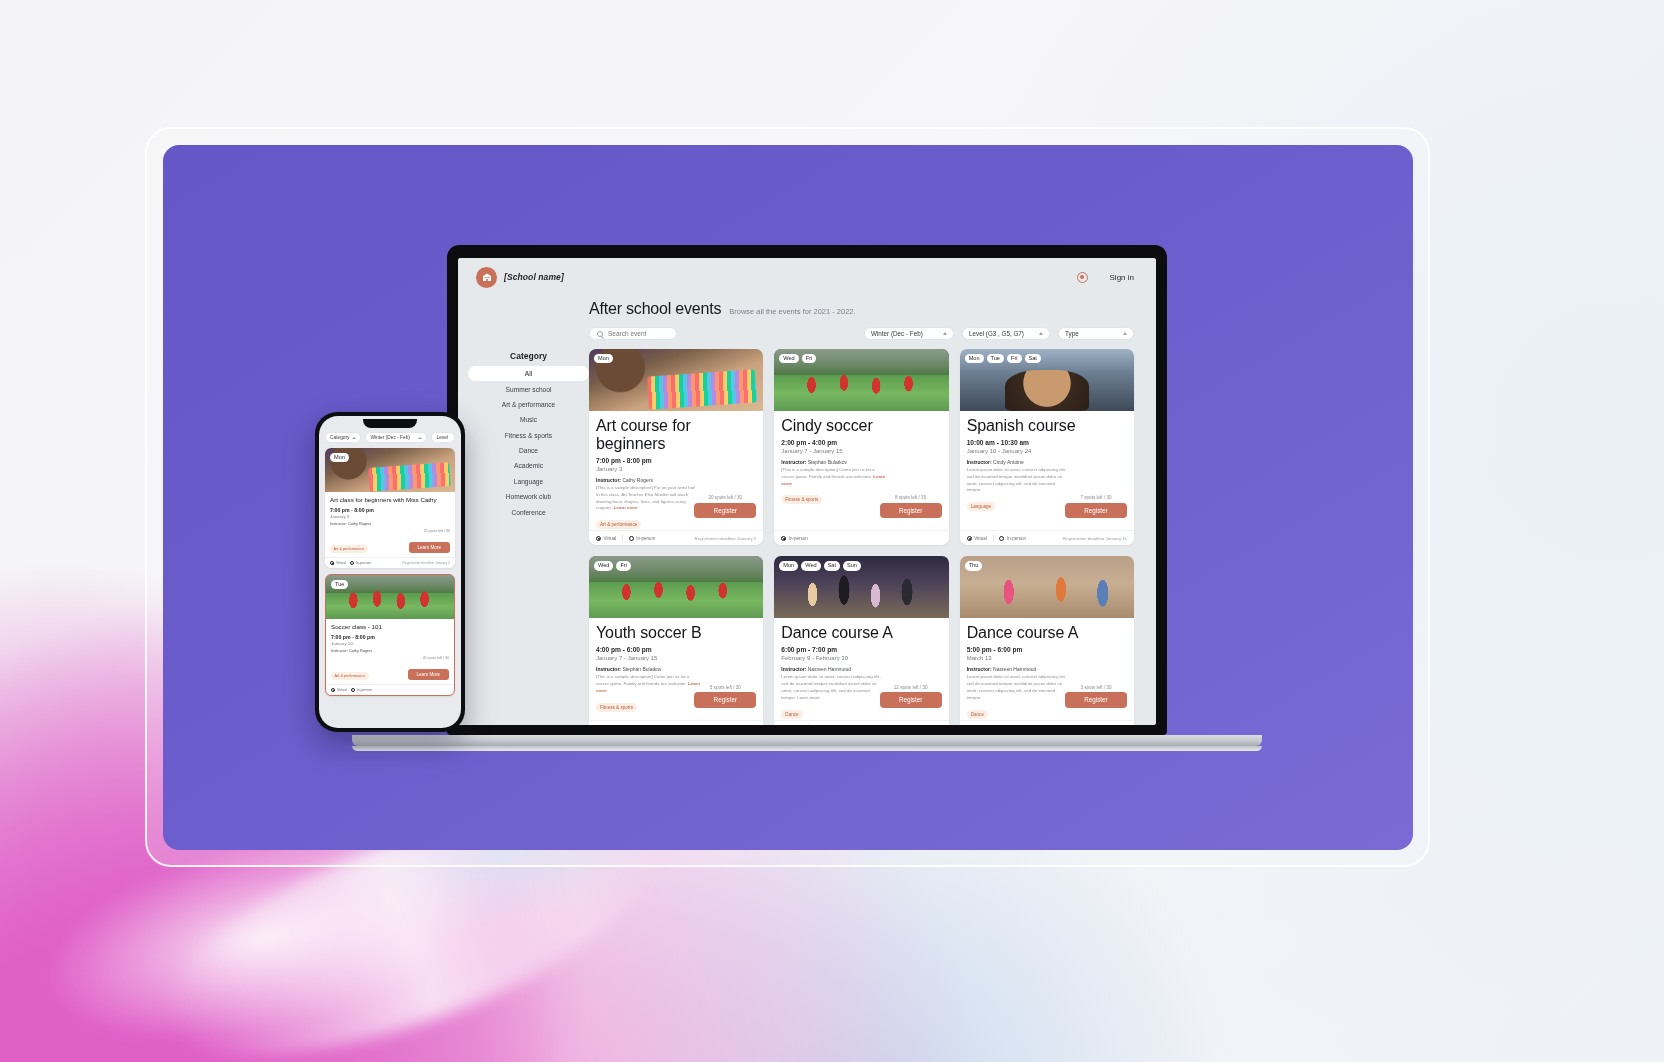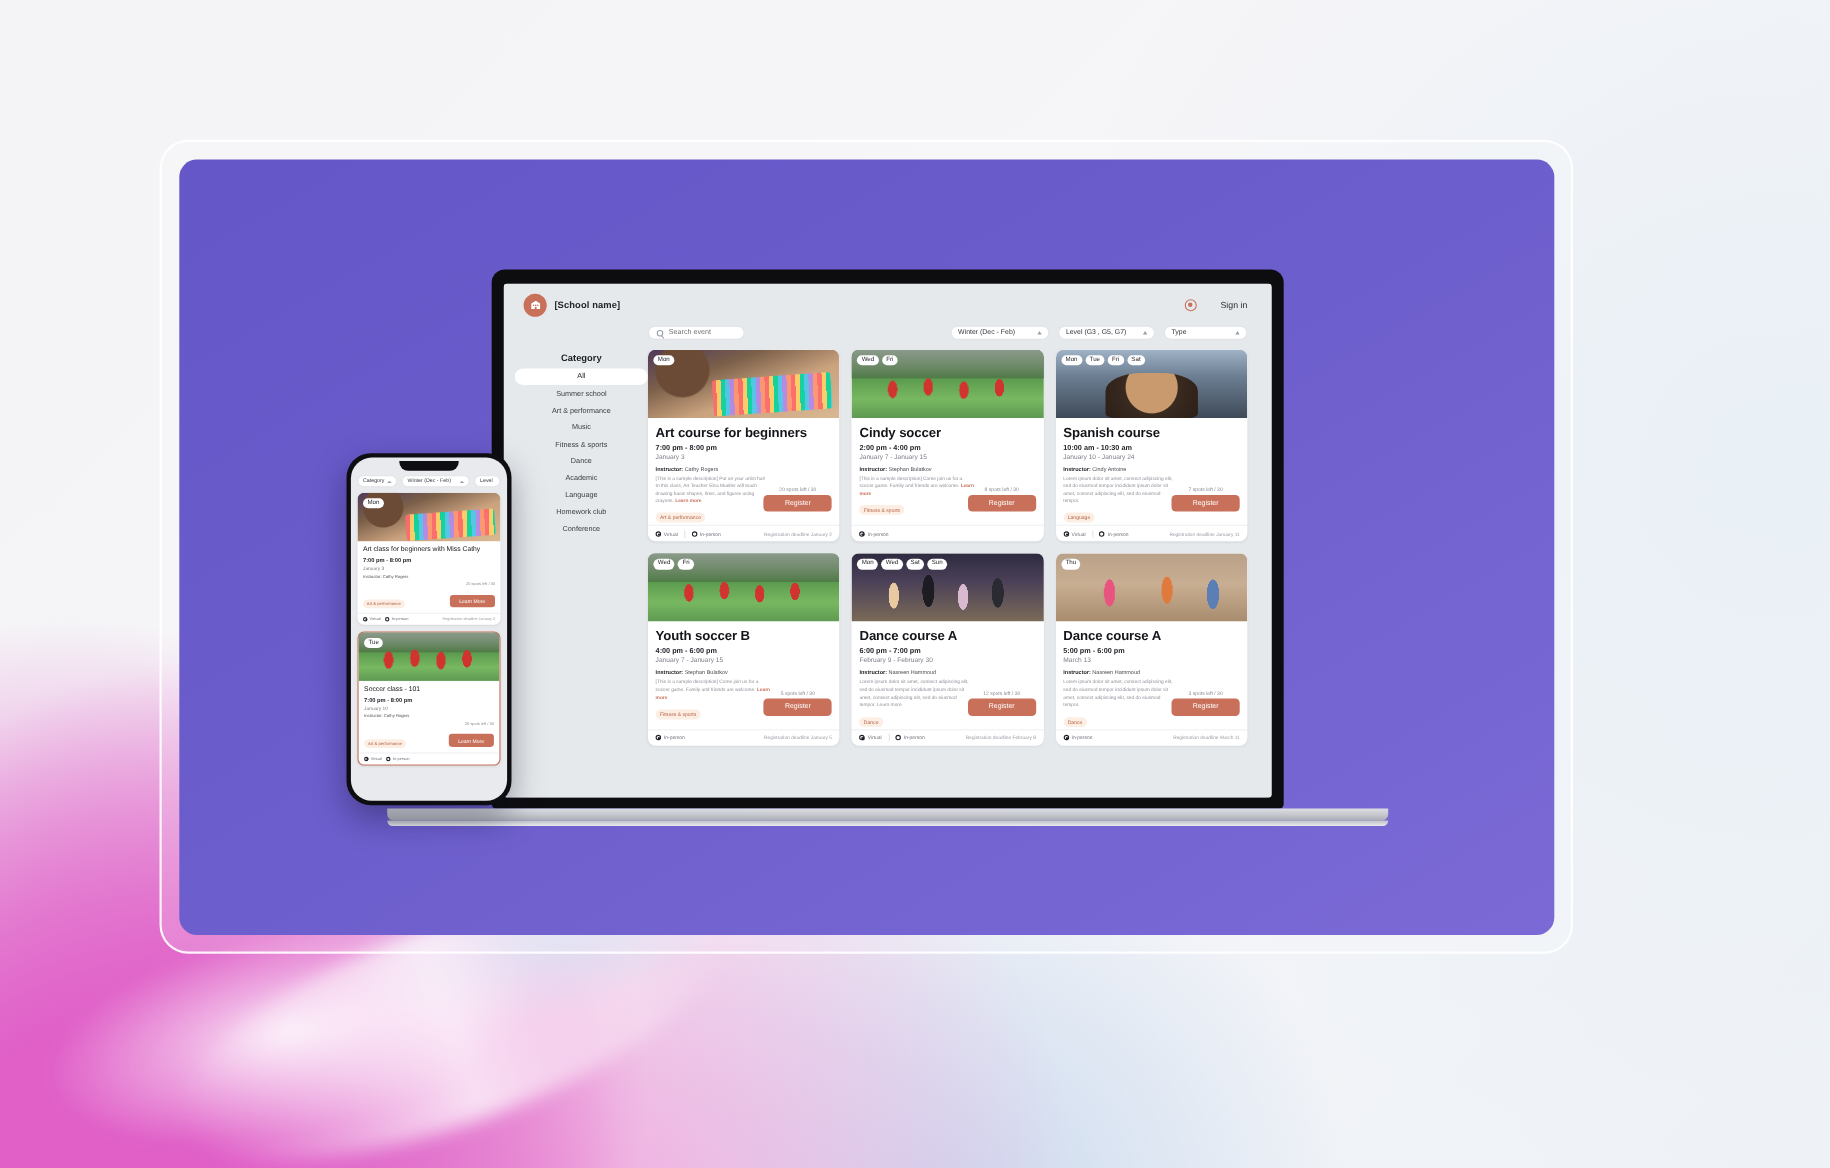--- a/index.html
+++ b/index.html
@@ -93,21 +93,21 @@
     justify-content: space-between;
     padding: 0 22px 0 18px;
   }
   .brand { display: flex; align-items: center; gap: 7px; }
   .brand-logo {
     width: 21px; height: 21px; border-radius: 50%;
     background: #c8705a;
     display: flex; align-items: center; justify-content: center;
   }
   .brand-logo svg { display: block; }
-  .brand-name { font-size: 8.5px; color: #23242a; font-weight: 600; letter-spacing: .1px; }
+  .brand-name { font-size: 8.5px; color: #23242a; font-weight: 600; letter-spacing: .1px; font-style: italic; }
   .signin { display: flex; align-items: center; gap: 22px; text-align: right; }
   .signin-icon {
     width: 11px; height: 11px; border-radius: 50%;
     border: 1.3px solid #c8705a; position: relative;
   }
   .signin-icon::after {
     content:''; position:absolute; left:2.2px; top:2px;
     width:4.5px; height:4.5px; border-radius:50%; background:#c8705a;
   }
   .signin-text { font-size: 8px; color: #2a2b31; }
@@ -191,21 +191,21 @@
     position: absolute; left: 5px; top: 5px;
     display: flex; gap: 3px; z-index: 2;
   }
   .chip {
     background: #fff; border-radius: 5px;
     font-size: 5.6px; color: #1f2026;
     padding: 1.8px 4px; line-height: 1;
     font-weight: 500;
   }
   .card-body { padding: 6px 7px 0 7px; flex: 1; }
-  .card-title { font-size: 12px; color: #14151a; font-weight: 700; letter-spacing: -.1px; }
+  .card-title { font-size: 16px; color: #14151a; font-weight: 400; letter-spacing: -.1px; }
   .card-time { font-size: 6.6px; font-weight: 700; color: #25262c; margin-top: 4px; }
   .card-date { font-size: 6px; color: #7b7e86; margin-top: 1.5px; }
   .card-instr { font-size: 5px; color: #4c4e55; margin-top: 5px; }
   .card-instr b { color: #24252b; }
   .card-desc {
     font-size: 4.4px; color: #8d9097; line-height: 1.55;
     margin-top: 2.5px; max-width: 104px;
   }
   .card-desc a { color: #c8705a; font-weight: 700; text-decoration: none; }
   .tag {
@@ -411,20 +411,24 @@
               </svg>
             </span>
             <span class="brand-name">[School name]</span>
           </div>
           <div class="signin">
             <span class="signin-icon"></span>
             <span class="signin-text">Sign in</span>
           </div>
         </div>
 
+        <div class="page-title-row">
+          <span class="page-title">After school events</span>
+          <span class="page-sub">Browse all the events for 2021 - 2022.</span>
+        </div>
 
         <div class="filters-row">
           <div class="search-pill">
             <span class="mag"></span>
             <input placeholder="Search event" style="">
           </div>
           <div class="filters-right">
             <div class="filter-pill fp-season">
               <span class="lab">Winter (Dec - Feb)</span>
               <span class="chev"></span>

